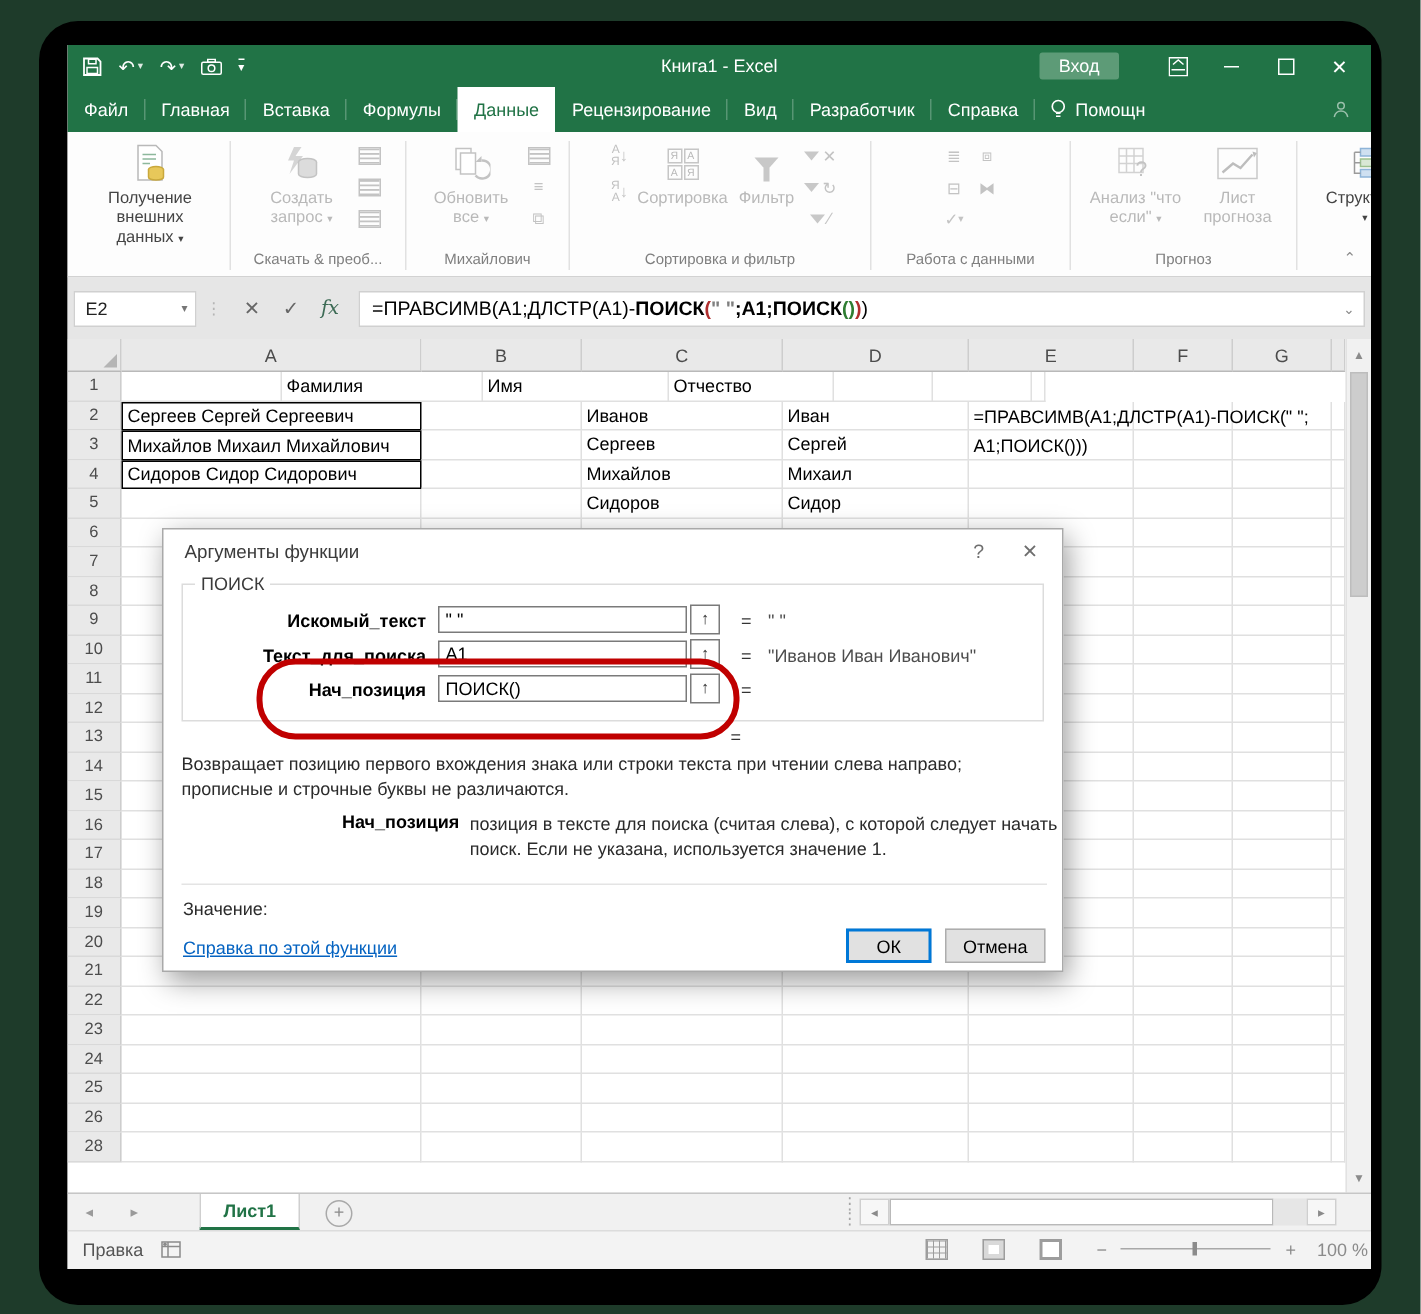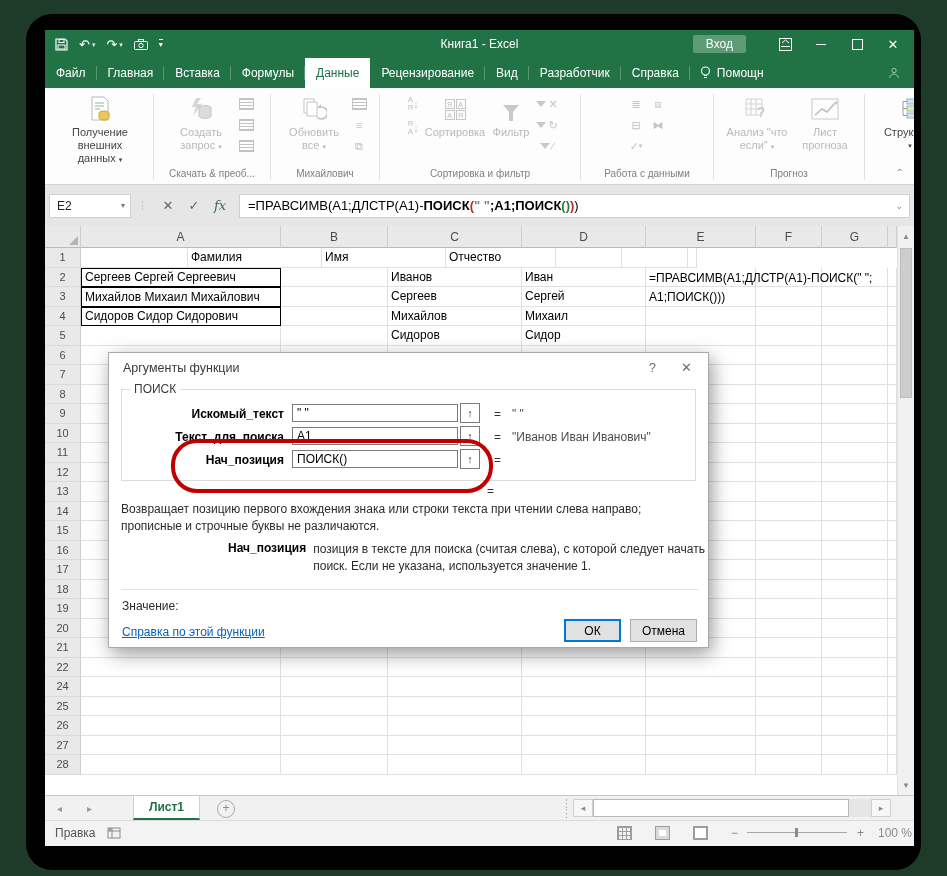--- a/index.html
+++ b/index.html
@@ -644,20 +644,31 @@
           <div class="gcell" style="width: 200px;"></div>
           <div class="gcell" style="width: 107px;"></div>
           <div class="gcell" style="width: 134px;"></div>
           <div class="gcell" style="width: 124px;"></div>
           <div class="gcell" style="width: 110px;"></div>
           <div class="gcell" style="width: 66px;"></div>
           <div class="gcell" style="width: 66px;"></div>
           <div class="gcell" style="width: 9px;"></div>
         </div>
         <div class="grow">
+          <div class="rnum">23</div>
+          <div class="gcell" style="width: 200px;"></div>
+          <div class="gcell" style="width: 107px;"></div>
+          <div class="gcell" style="width: 134px;"></div>
+          <div class="gcell" style="width: 124px;"></div>
+          <div class="gcell" style="width: 110px;"></div>
+          <div class="gcell" style="width: 66px;"></div>
+          <div class="gcell" style="width: 66px;"></div>
+          <div class="gcell" style="width: 9px;"></div>
+        </div>
+        <div class="grow">
           <div class="rnum">24</div>
           <div class="gcell" style="width: 200px;"></div>
           <div class="gcell" style="width: 107px;"></div>
           <div class="gcell" style="width: 134px;"></div>
           <div class="gcell" style="width: 124px;"></div>
           <div class="gcell" style="width: 110px;"></div>
           <div class="gcell" style="width: 66px;"></div>
           <div class="gcell" style="width: 66px;"></div>
           <div class="gcell" style="width: 9px;"></div>
         </div>
@@ -667,31 +678,20 @@
           <div class="gcell" style="width: 107px;"></div>
           <div class="gcell" style="width: 134px;"></div>
           <div class="gcell" style="width: 124px;"></div>
           <div class="gcell" style="width: 110px;"></div>
           <div class="gcell" style="width: 66px;"></div>
           <div class="gcell" style="width: 66px;"></div>
           <div class="gcell" style="width: 9px;"></div>
         </div>
         <div class="grow">
           <div class="rnum">26</div>
-          <div class="gcell" style="width: 200px;"></div>
-          <div class="gcell" style="width: 107px;"></div>
-          <div class="gcell" style="width: 134px;"></div>
-          <div class="gcell" style="width: 124px;"></div>
-          <div class="gcell" style="width: 110px;"></div>
-          <div class="gcell" style="width: 66px;"></div>
-          <div class="gcell" style="width: 66px;"></div>
-          <div class="gcell" style="width: 9px;"></div>
-        </div>
-        <div class="grow">
-          <div class="rnum">27</div>
           <div class="gcell" style="width: 200px;"></div>
           <div class="gcell" style="width: 107px;"></div>
           <div class="gcell" style="width: 134px;"></div>
           <div class="gcell" style="width: 124px;"></div>
           <div class="gcell" style="width: 110px;"></div>
           <div class="gcell" style="width: 66px;"></div>
           <div class="gcell" style="width: 66px;"></div>
           <div class="gcell" style="width: 9px;"></div>
         </div>
         <div class="grow">

